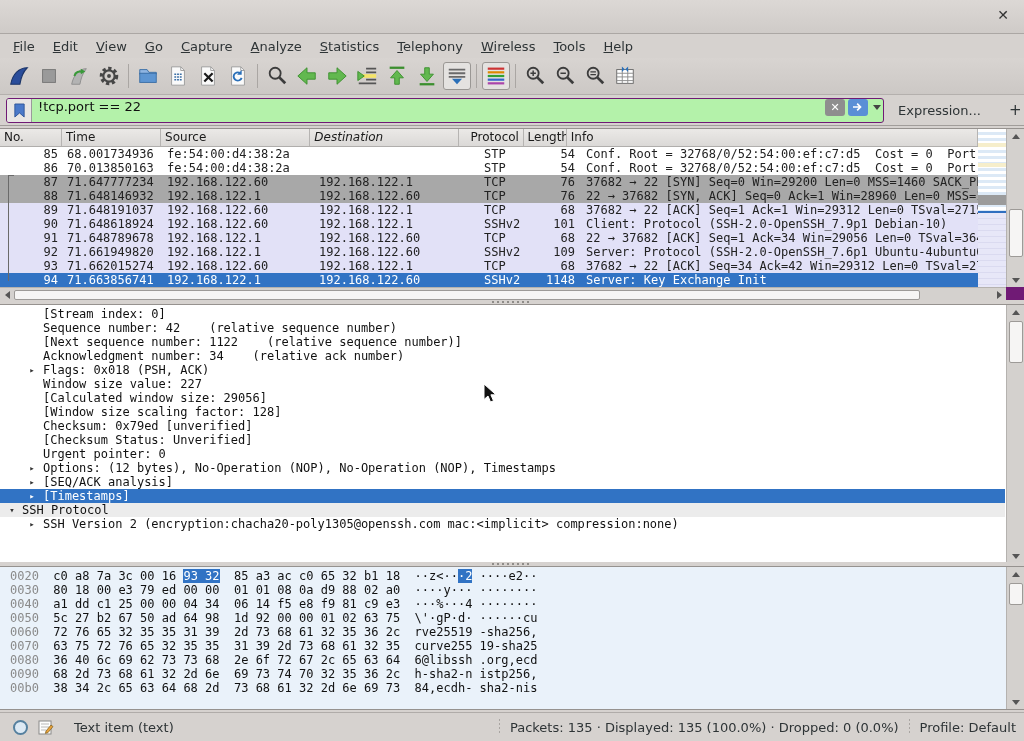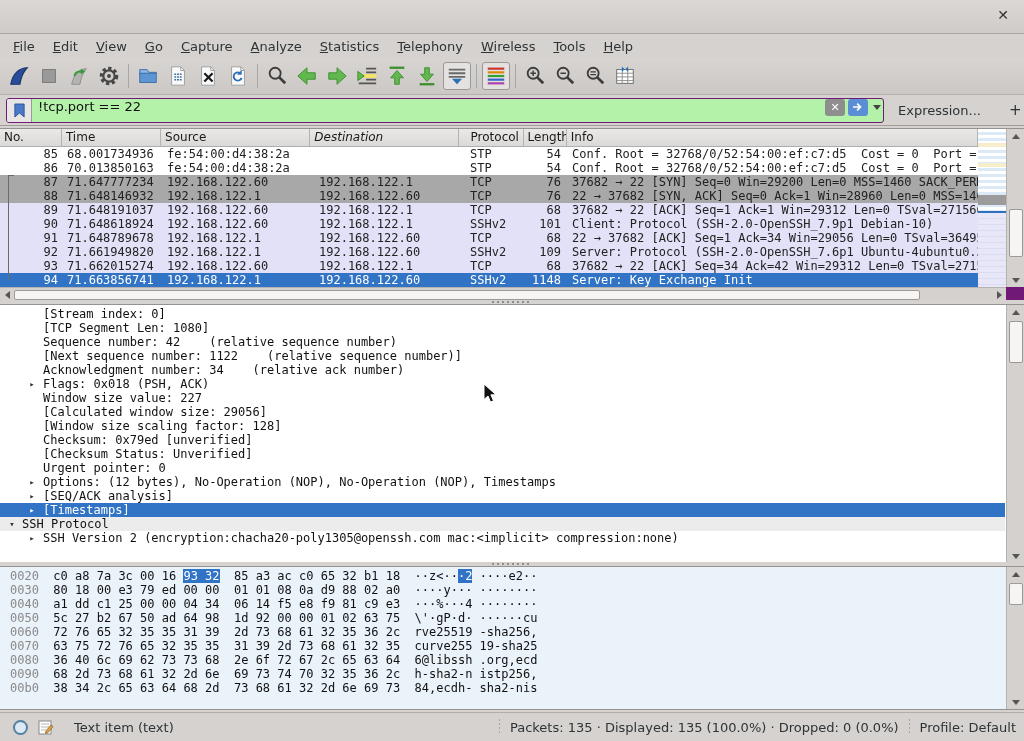--- a/index.html
+++ b/index.html
@@ -55,21 +55,21 @@
   .prow{display:flex;height:14px;line-height:14px;font-size:12px;white-space:pre;}
   .prow.c-stp{background:#ffffff;}
   .prow.c-gray{background:#a8a8a8;}
   .prow.c-tcp{background:#e2e1f7;}
   .prow.sel{background:#3173c4;color:#fff;}
   .pc{overflow:hidden;box-sizing:border-box;flex:none;}
   .pc-no{width:63px;text-align:right;padding-right:5px;}
   .pc-time{width:101px;padding-left:4px;}
   .pc-source{width:152px;padding-left:3px;}
   .pc-destination{width:151px;padding-left:3px;}
-  .pc-protocol{width:58px;padding-left:3px;}
+  .pc-protocol{width:58px;padding-left:3px;margin-left:14px;}
   .pc-length{width:44px;text-align:right;padding-right:8px;}
   .pc-info{flex:1;padding-left:3px;}
   #convline{position:absolute;left:8px;top:46px;width:5px;height:105px;
     border-left:1px solid #6a6a6a;border-top:1px solid #6a6a6a;}
   
   #minimap{position:absolute;left:978px;top:0;width:28px;height:158px;
     background:repeating-linear-gradient(180deg,#ffffff 0 3px,#dce9f6 3px 6px);}
   .mm-cream{position:absolute;left:0;width:100%;height:4px;background:#f6eecb;}
   #mm-gray{position:absolute;left:0;top:66px;width:100%;height:10px;background:#9b9b9b;}
   #mm-blue{position:absolute;left:0;top:82px;width:100%;height:2px;background:#2f6fc0;}
@@ -397,21 +397,20 @@
   </div>
 </div>
 
 <div class="splitter" style="top:300px">
     <div class="dots"></div>
   </div>
 
 <div id="details" class="mono">
   <div id="dlines">
       <div class="dline lvl2"><span class="tri"></span><span class="txt">[Stream index: 0]</span></div>
-      <div class="dline lvl2"><span class="tri"></span><span class="txt">[TCP Segment Len: 1080]</span></div>
       <div class="dline lvl2"><span class="tri"></span><span class="txt">Sequence number: 42    (relative sequence number)</span></div>
       <div class="dline lvl2"><span class="tri"></span><span class="txt">[Next sequence number: 1122    (relative sequence number)]</span></div>
       <div class="dline lvl2"><span class="tri"></span><span class="txt">Acknowledgment number: 34    (relative ack number)</span></div>
       <div class="dline lvl2"><span class="tri">▸</span><span class="txt">Flags: 0x018 (PSH, ACK)</span></div>
       <div class="dline lvl2"><span class="tri"></span><span class="txt">Window size value: 227</span></div>
       <div class="dline lvl2"><span class="tri"></span><span class="txt">[Calculated window size: 29056]</span></div>
       <div class="dline lvl2"><span class="tri"></span><span class="txt">[Window size scaling factor: 128]</span></div>
       <div class="dline lvl2"><span class="tri"></span><span class="txt">Checksum: 0x79ed [unverified]</span></div>
       <div class="dline lvl2"><span class="tri"></span><span class="txt">[Checksum Status: Unverified]</span></div>
       <div class="dline lvl2"><span class="tri"></span><span class="txt">Urgent pointer: 0</span></div>

